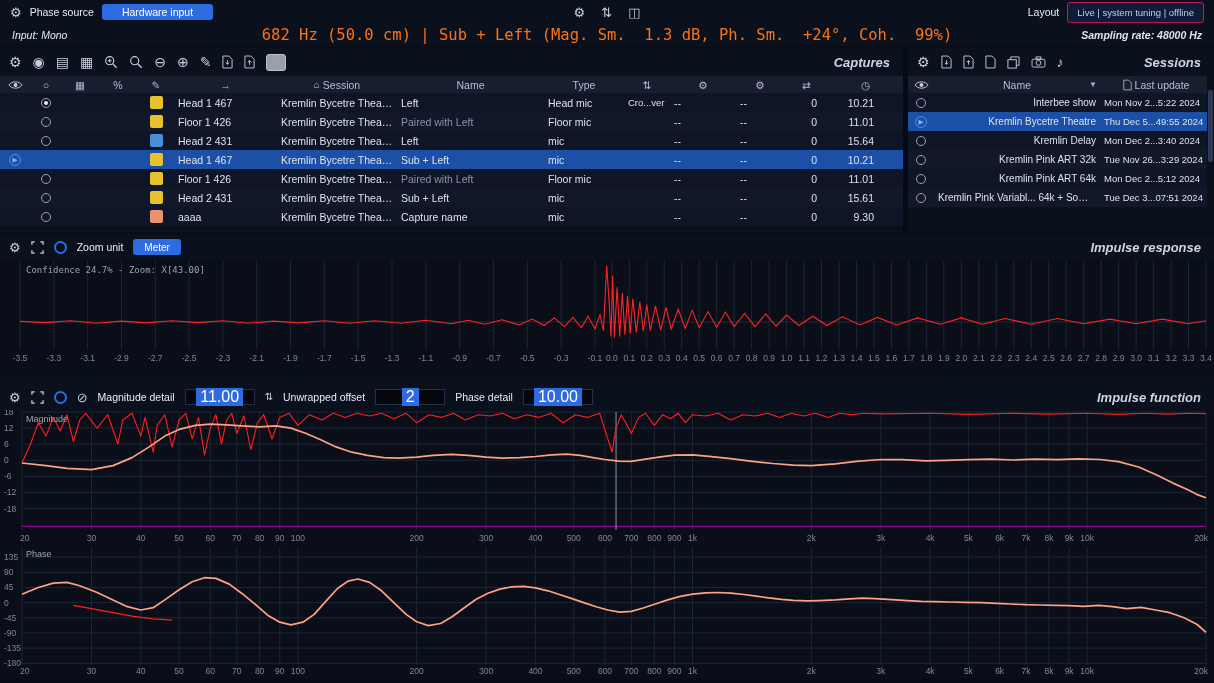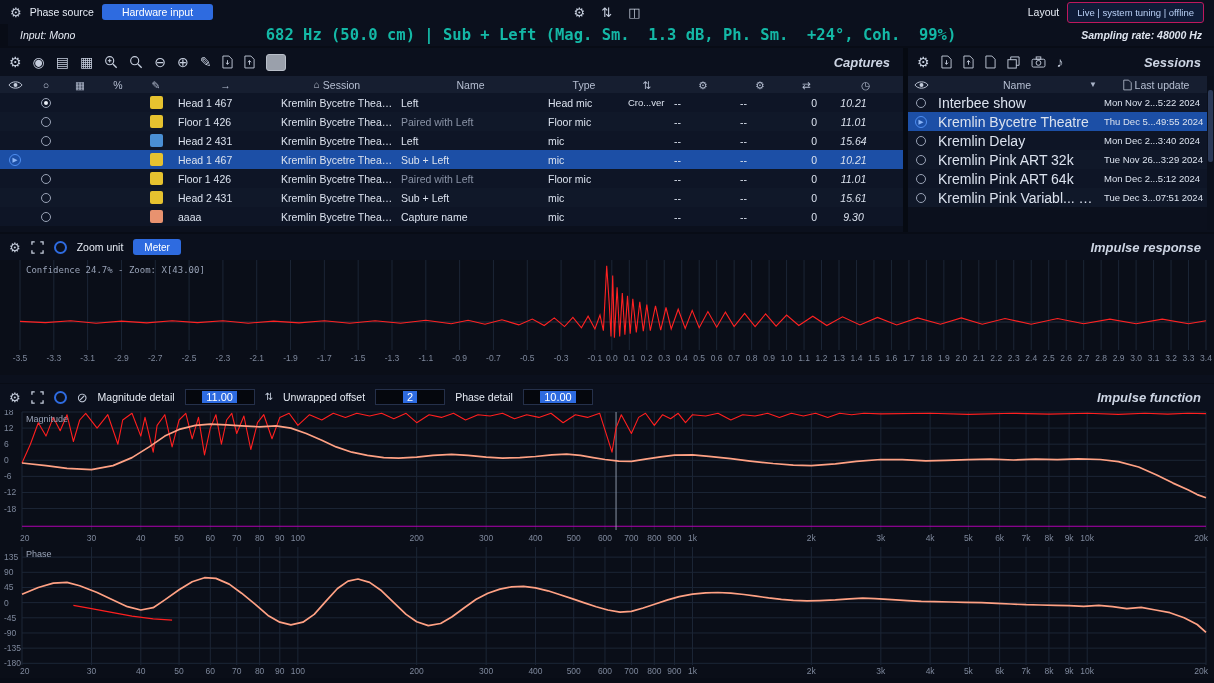--- a/index.html
+++ b/index.html
@@ -10,24 +10,24 @@
   .svgic{stroke:#c6cedd;}
   
   .topbar{position:absolute;top:0;left:0;right:0;height:24px;display:flex;align-items:center;gap:8px;padding:0 10px;background:#0b101d;}
   .btn-accent{background:#2e6be0;color:#fff;border:none;border-radius:3px;font-size:10.5px;height:16px;
               padding:0 20px;font-family:inherit;line-height:15px;}
   .btn-outline{background:rgba(46,107,224,.14);color:#b9d0f6;border:1px solid #be185d;border-radius:3px;
                font-size:9.5px;height:21px;padding:0 9px;font-family:inherit;line-height:13px;}
   .topbar-center{position:absolute;left:50%;transform:translateX(-50%);display:flex;gap:16px;align-items:center;}
   .lbl{font-size:10.5px;color:#e6ebf4;}
   .push-right{margin-left:auto;}
-  .subbar{position:absolute;top:24px;left:8px;right:0;height:22px;background:#0b101d;display:flex;align-items:center;padding:0 12px;justify-content:center;}
+  .subbar{position:absolute;top:24px;left:0;right:0;height:22px;background:#0b101d;display:flex;align-items:center;padding:0 12px;justify-content:center;}
   .italic{font-style:italic;}
   .status-text{position:absolute;left:50%;transform:translateX(-50%);font-family:"DejaVu Sans Mono",monospace;
-               font-size:15.5px;color:#14b8a6;white-space:pre;font-weight:bold;}
+               font-size:15.5px;color:#f97316;white-space:pre;}
   .sampling{margin-left:auto;font-style:italic;font-weight:bold;font-size:10.5px;}
   
   .panel{position:absolute;top:48px;height:184px;background:#0b101d;}
   .captures-panel{left:0;width:903px;}
   .sessions-panel{left:908px;width:306px;}
   .gutter{position:absolute;left:903px;top:48px;width:5px;height:184px;background:#060a12;}
   .toolbar{display:flex;align-items:center;gap:11px;height:28px;padding:0 9px;}
   .toolbar .icon{font-size:14px;}
   .panel-title{margin-left:auto;font-style:italic;font-weight:bold;font-size:13px;color:#ccd4e3;padding-right:4px;}
   .swatch-btn{width:18px;height:15px;border-radius:3px;background:#9aa0ab;border:1px solid #b9bfc9;}
@@ -36,44 +36,44 @@
   .cap-cols{grid-template-columns:30px 32px 36px 40px 36px 103px 120px 147px 80px 46px 66px 48px 45px 73px;}
   .ses-cols{grid-template-columns:26px 166px 112px;}
   .thead{height:17px;background:#161e30;color:#b6bfd2;}
   .hc{display:flex;align-items:center;justify-content:center;gap:3px;overflow:hidden;}
   .c{padding:0 4px;white-space:nowrap;overflow:hidden;text-overflow:ellipsis;}
   .trow:nth-child(odd){background:#0e1526;}
   .trow:nth-child(even){background:#101829;}
   .trow.sel{background:#1c4fa6;}
   .c-cross{font-size:9.5px;}
   .c-delay{text-align:right;padding-right:12px;}
-  .c-time{text-align:center;padding-right:28px;font-style:italic;}
+  .c-time{text-align:right;padding-right:28px;}
   .muted{color:#8a93a6;}
   .swatch{width:13px;height:13px;border-radius:2px;display:block;margin:0 auto;}
   .ring{width:10px;height:10px;border:1px solid #9aa3b6;border-radius:50%;margin:0 auto;display:flex;align-items:center;justify-content:center;box-sizing:border-box;}
   .ring.filled::after{content:"";width:4px;height:4px;border-radius:50%;background:#e9eef6;}
   .play-badge{display:none;width:12px;height:12px;border:1px solid #4f8ef0;border-radius:50%;color:#8ab4f8;
               font-size:6.5px;align-items:center;justify-content:center;margin:0 auto;box-sizing:border-box;}
   .play-badge.show{display:flex;}
-  .ses-name{font-size:14px;}
+  .ses-name{font-size:10px;text-align:right;}
   .ses-upd{font-size:9.5px;padding-right:8px;}
   .name-h{position:relative;}
   .caret{position:absolute;right:3px;font-size:8px;color:#aab4c8;}
   .vscroll{position:absolute;right:0;top:28px;bottom:2px;width:7px;background:#0a0f1b;}
   .vthumb{position:absolute;top:14px;height:72px;left:1px;width:5px;background:#2c3a58;border-radius:2px;}
   
   .chart-section{position:absolute;left:0;right:0;background:#0b101d;}
   .impulse-section{top:234px;height:149px;}
   .transfer-section{top:384px;height:294px;}
   .chart-toolbar{display:flex;align-items:center;gap:10px;height:26px;padding:0 9px;}
   .chart-toolbar .lbl{font-size:10.5px;}
   .ring-ic{width:13px;height:13px;border:2px solid #2e6be0;border-radius:50%;display:inline-block;box-sizing:border-box;}
   .btn-meter{background:#2e6be0;color:#fff;border:none;border-radius:3px;font-size:10px;height:16px;padding:0 11px;font-family:inherit;}
   .numbox{min-width:70px;height:16px;background:#05070d;border:1px solid #25304a;display:inline-flex;align-items:center;
-          justify-content:center;font-size:11px;color:#fff;box-sizing:border-box;padding:0 4px;}
+          justify-content:center;font-size:16px;color:#fff;box-sizing:border-box;padding:0 4px;}
   .numbox .selhl{background:#2e6be0;padding:0 4px;}
   .chart-svg{display:block;background:#0a0e18;}
   svg text{font-family:"Liberation Sans",sans-serif;fill:#7e889c;font-size:8.5px;}
   svg text.ann{font-family:"DejaVu Sans Mono",monospace;font-size:9px;fill:#98a2b6;}
   svg text.corner{font-size:9px;fill:#9aa4b8;}
 </style>
 </head>
 <body>
 
 <div class="app">

